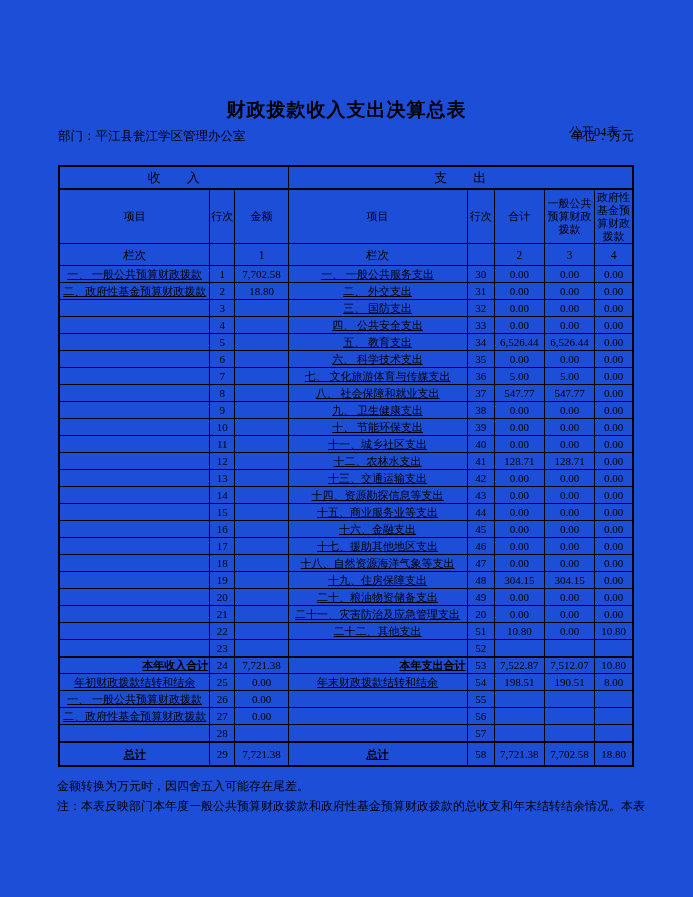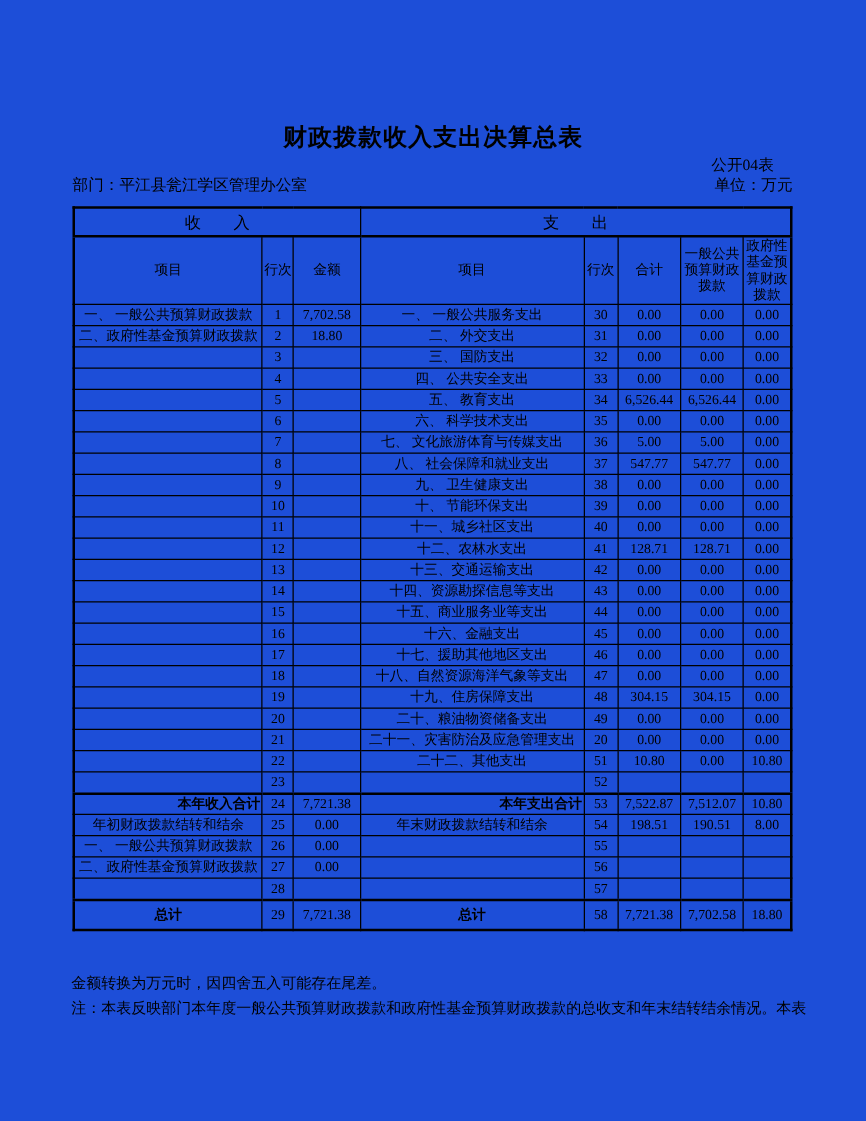--- a/index.html
+++ b/index.html
@@ -13,21 +13,21 @@
   }
   .title{
     position:absolute;top:97px;left:0;width:100%;
     text-align:center;font-size:19px;font-weight:bold;letter-spacing:1px;
   }
   .doc-label{
     position:absolute;top:124px;right:74px;
     font-size:12.5px;
   }
   .meta-row{
-    position:absolute;top:140px;left:58px;right:59px;
+    position:absolute;top:128px;left:58px;right:59px;
     display:flex;justify-content:space-between;
     font-size:12.5px;
   }
   table.fiscal{
     position:absolute;top:165px;left:58px;
     width:576px;table-layout:fixed;
     border-collapse:collapse;
     font-size:11px;
   }
   table.fiscal th,table.fiscal td{
@@ -39,21 +39,21 @@
     overflow:hidden;
     word-break:break-all;
     line-height:14px;
   }
   table.fiscal{border:2px solid #000;}
   tr.h1 th{height:21px;font-size:13px;border-bottom:2px solid #000;}
   tr.h2 th{height:53px;font-size:11px;line-height:13px;}
   tr.h3 th{height:21px;font-size:11.5px;}
   tbody tr{height:17px;}
   tbody td{line-height:16px;}
-  td.item,td.item2{text-align:left;}
+  td.item,td.item2{text-align:left;text-decoration:underline;}
   tr.sum td{border-top:2px solid #000;}
   tr.sum td.item,tr.sum td.item2{font-weight:bold;text-align:right;}
   tr.grand{height:24px;}
   tr.grand td{border-top:2px solid #000;}
   tr.grand td.item,tr.grand td.item2{font-weight:bold;text-align:center;}
   .note{
     position:absolute;top:776px;left:57px;width:600px;
     font-size:12px;line-height:20px;white-space:nowrap;
   }
 </style>
@@ -90,20 +90,30 @@
       <tr class="h2">
         <th>项目</th>
         <th>行次</th>
         <th>金额</th>
         <th>项目</th>
         <th>行次</th>
         <th>合计</th>
         <th>一般公共预算财政拨款</th>
         <th>政府性基金预算财政拨款</th>
       </tr>
+      <tr class="h3">
+        <th>栏次</th>
+        <th></th>
+        <th>1</th>
+        <th>栏次</th>
+        <th></th>
+        <th>2</th>
+        <th>3</th>
+        <th>4</th>
+      </tr>
     </thead>
     <tbody id="table-body">
         <tr>
           <td class="item">一、 一般公共预算财政拨款</td>
           <td class="num">1</td>
           <td class="num">7,702.58</td>
           <td class="item2">一、 一般公共服务支出</td>
           <td class="num">30</td>
           <td class="num">0.00</td>
           <td class="num">0.00</td>

